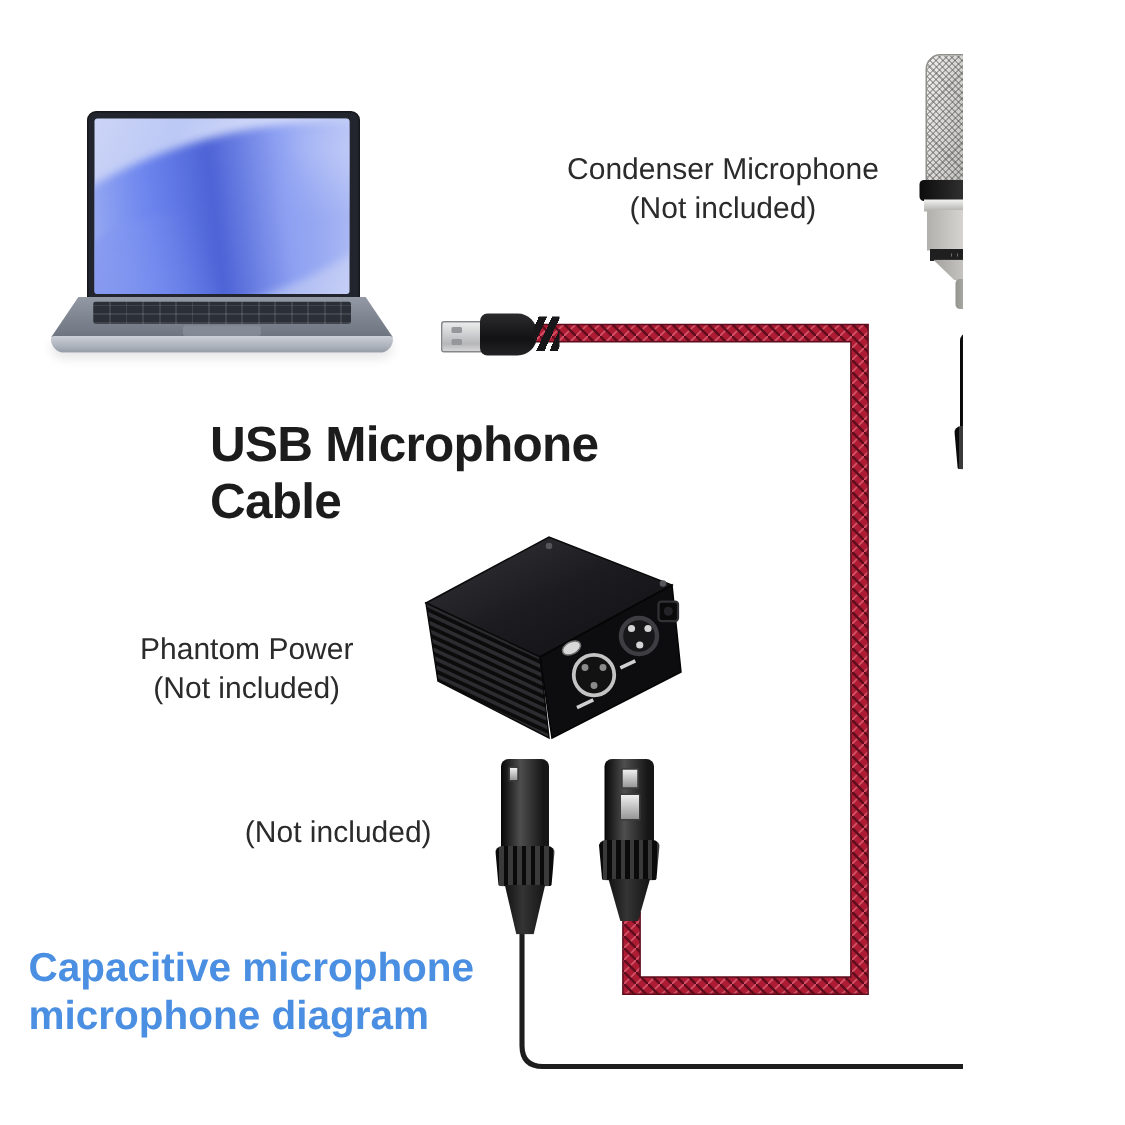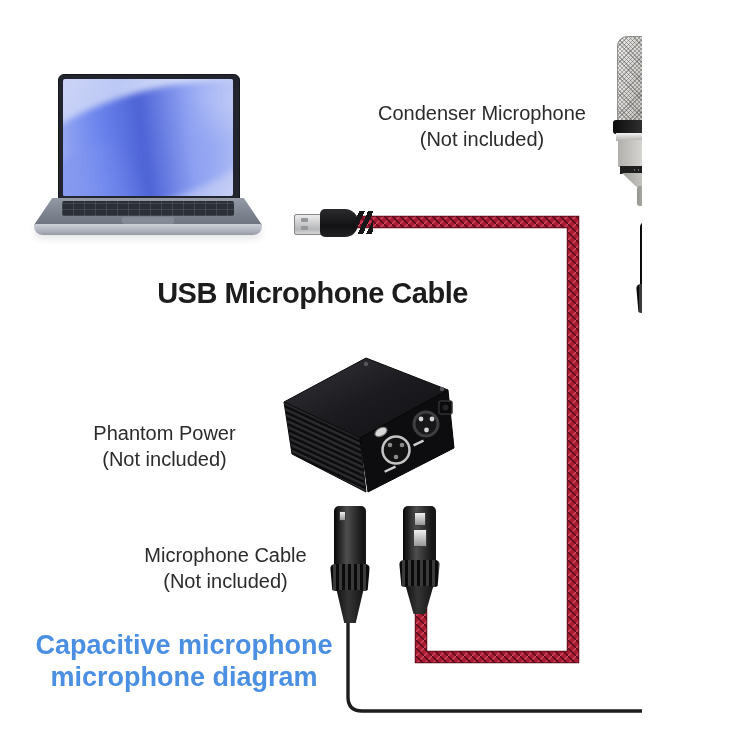--- a/index.html
+++ b/index.html
@@ -3,22 +3,22 @@
 <meta charset="utf-8">
 <style>
   html,body{margin:0;padding:0;background:#ffffff;}
   #stage{position:relative;width:642px;height:750px;background:#ffffff;overflow:hidden;
          font-family:"Liberation Sans",sans-serif;}
   .abs{position:absolute;}
 
   
   .note-label{color:#2b2b2b;text-align:center;font-size:20px;line-height:1.3;font-weight:400;}
   .note-label .l2{display:block;}
-  .main-title{color:#1c1c1c;text-align:center;font-size:29px;font-weight:700;letter-spacing:-0.5px;}
-  .caption{color:#4a8fe2;font-size:27px;font-weight:700;line-height:1.17;text-align:center;}
+  .main-title{color:#1c1c1c;font-size:33px;font-weight:700;letter-spacing:-0.5px;}
+  .caption{color:#4a8fe2;font-size:27px;font-weight:700;line-height:1.17;text-align:left;}
 
   
   .lt-lid{left:58px;top:74px;width:180px;height:127px;background:#22252d;border:1px solid #15171c;
           border-radius:6px 6px 2px 2px;}
   .lt-screen{left:63px;top:79px;width:170px;height:117px;overflow:hidden;border-radius:2px;
           background:linear-gradient(115deg,#ccd5f7 0%,#b3c1f4 40%,#9fb0f1 70%,#c6cff6 100%);}
   .lt-sw1{left:-35%;top:12%;width:165%;height:95%;border-radius:50%;transform:rotate(-17deg);
           background:linear-gradient(100deg,rgba(0,0,0,0) 8%,#6d86ee 35%,#4d63d6 50%,#8ea1f2 66%,rgba(0,0,0,0) 88%);
           filter:blur(3px);}
   .lt-sw2{left:30%;top:-25%;width:95%;height:85%;border-radius:50%;
@@ -197,21 +197,20 @@
   </div>
 
   <div class="abs main-title" style="left:140px;top:277px;width:345px;">USB Microphone Cable</div>
 
   <div class="abs note-label" style="left:72px;top:382px;width:185px;margin-top:38px;">
     <span>Phantom Power</span>
     <span class="l2">(Not included)</span>
   </div>
 
   <div class="abs note-label" style="left:128px;top:542px;width:195px;">
-    <span>Microphone Cable</span>
     <span class="l2">(Not included)</span>
   </div>
 
   <div class="abs caption" style="left:19px;top:630px;width:330px;">
     <span>Capacitive microphone</span><br>
     <span>microphone diagram</span>
   </div>
 
 </div>
 

